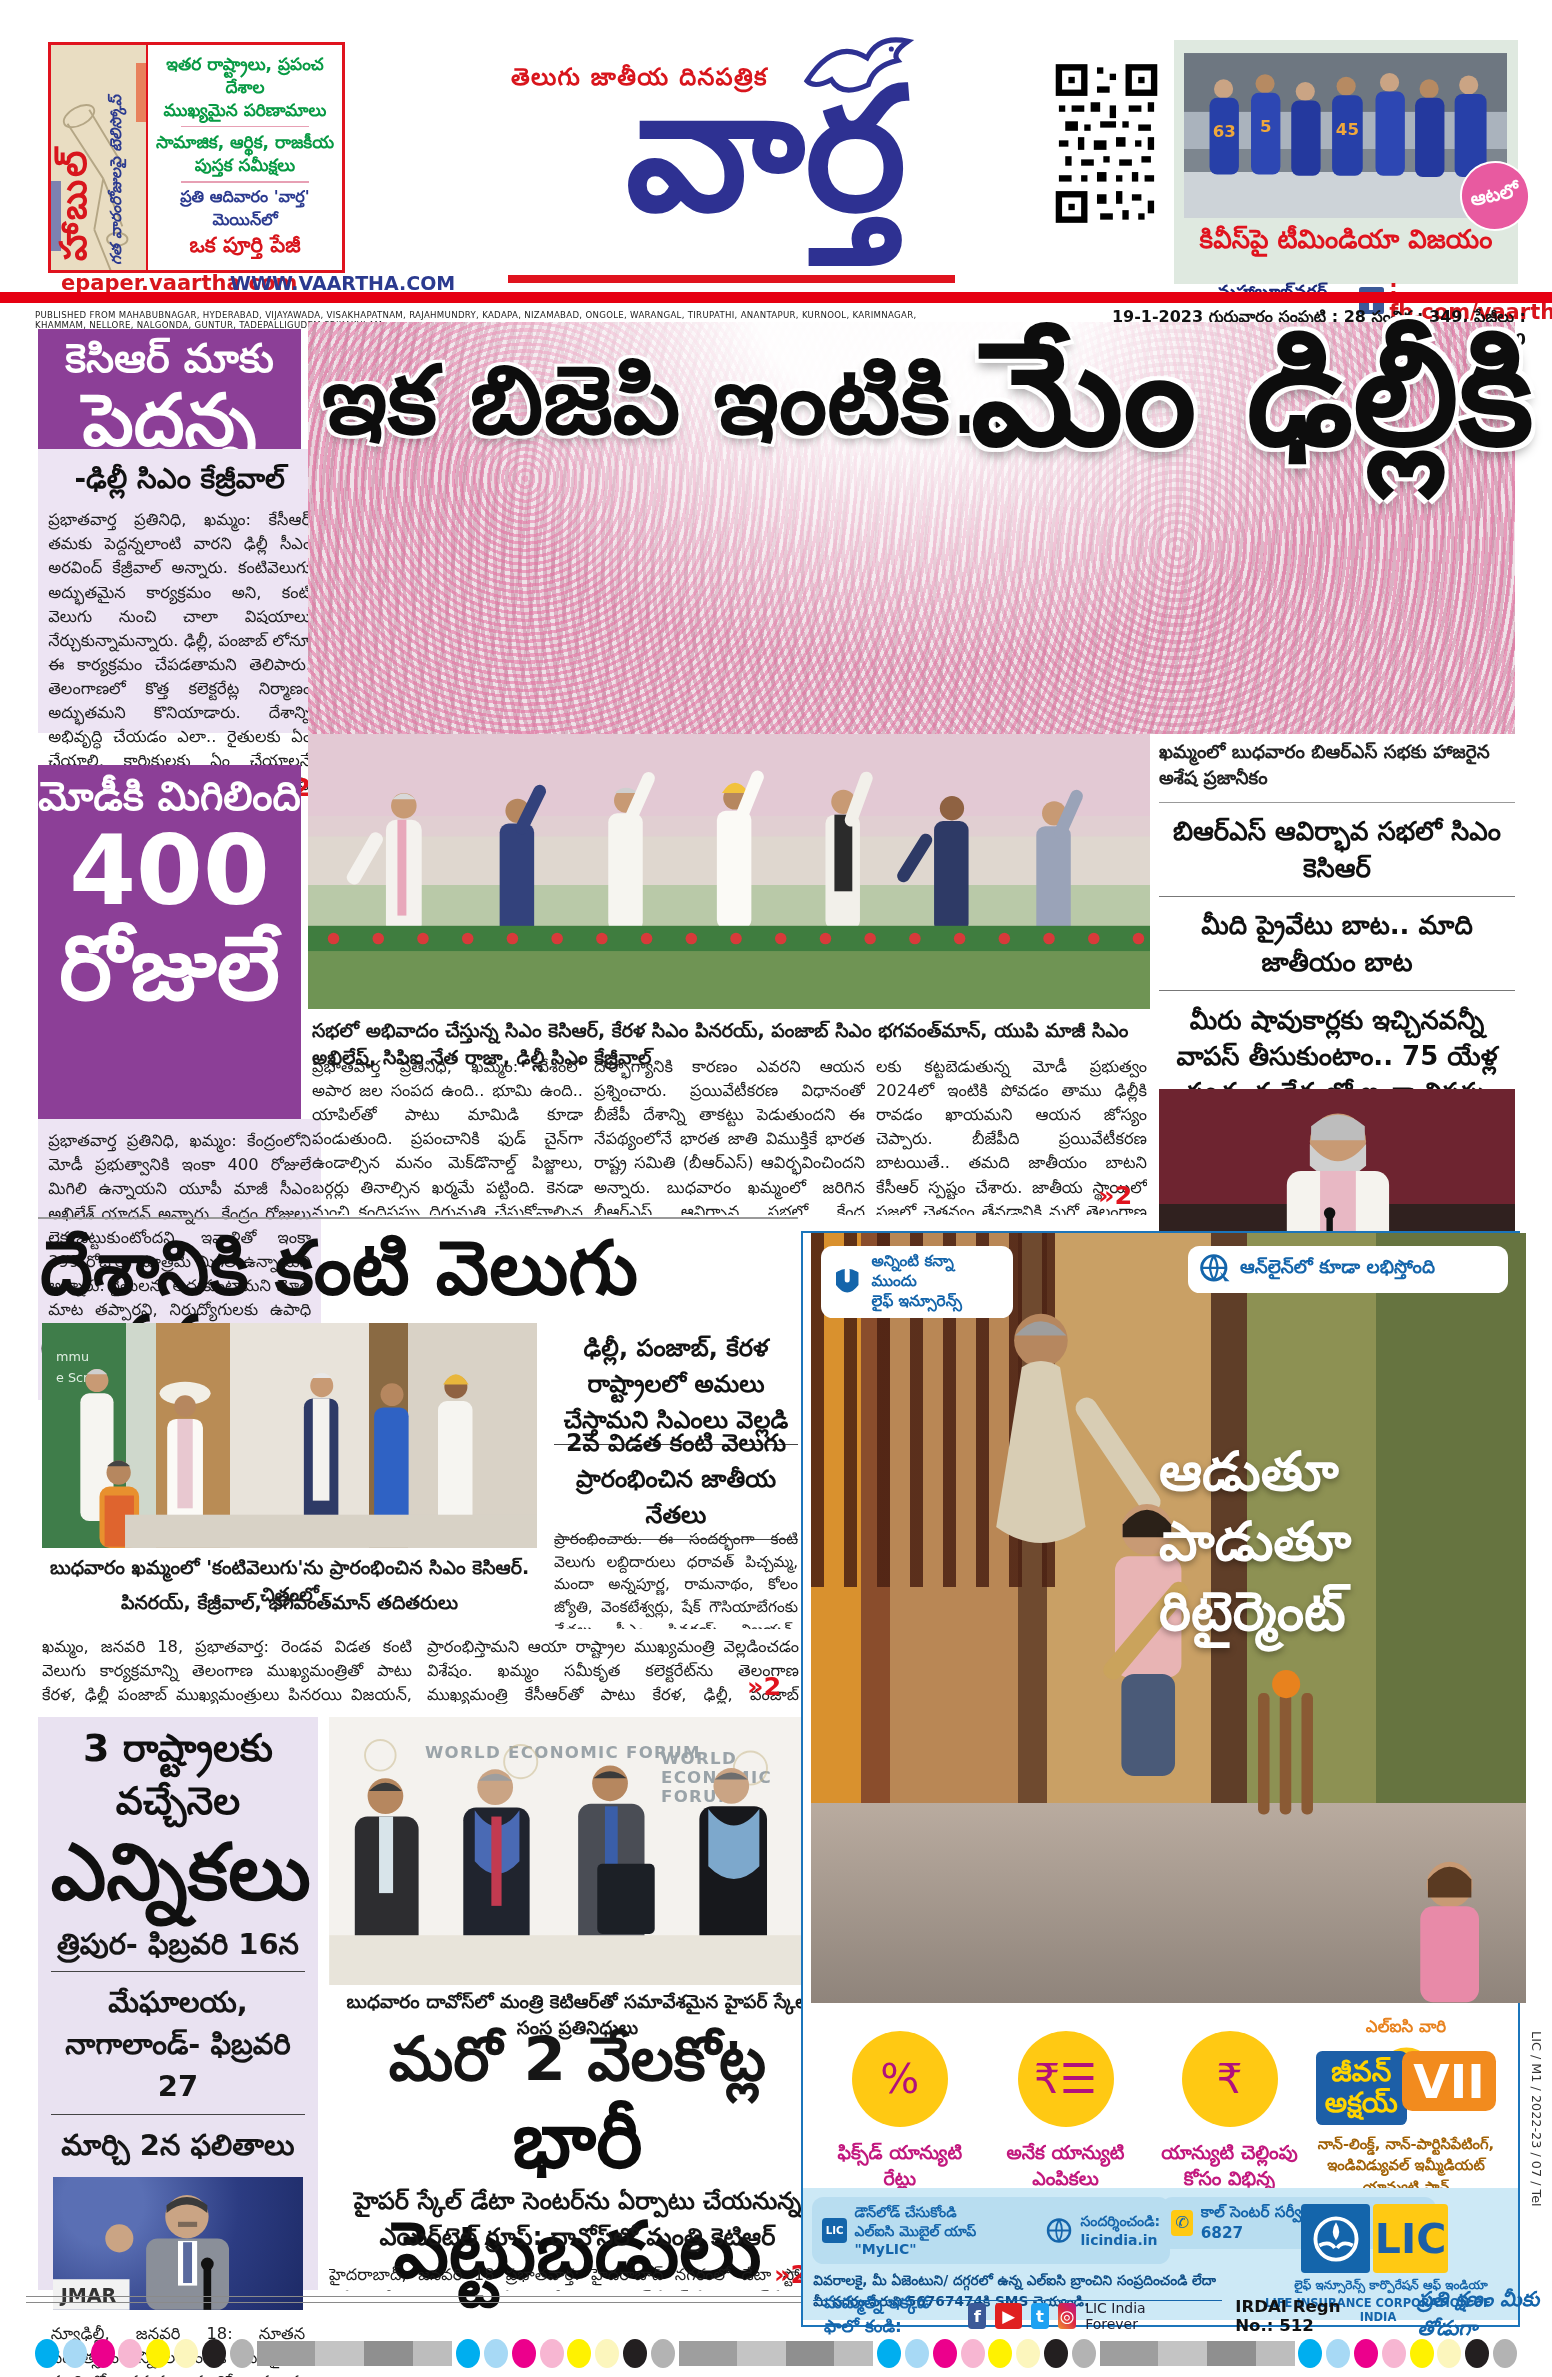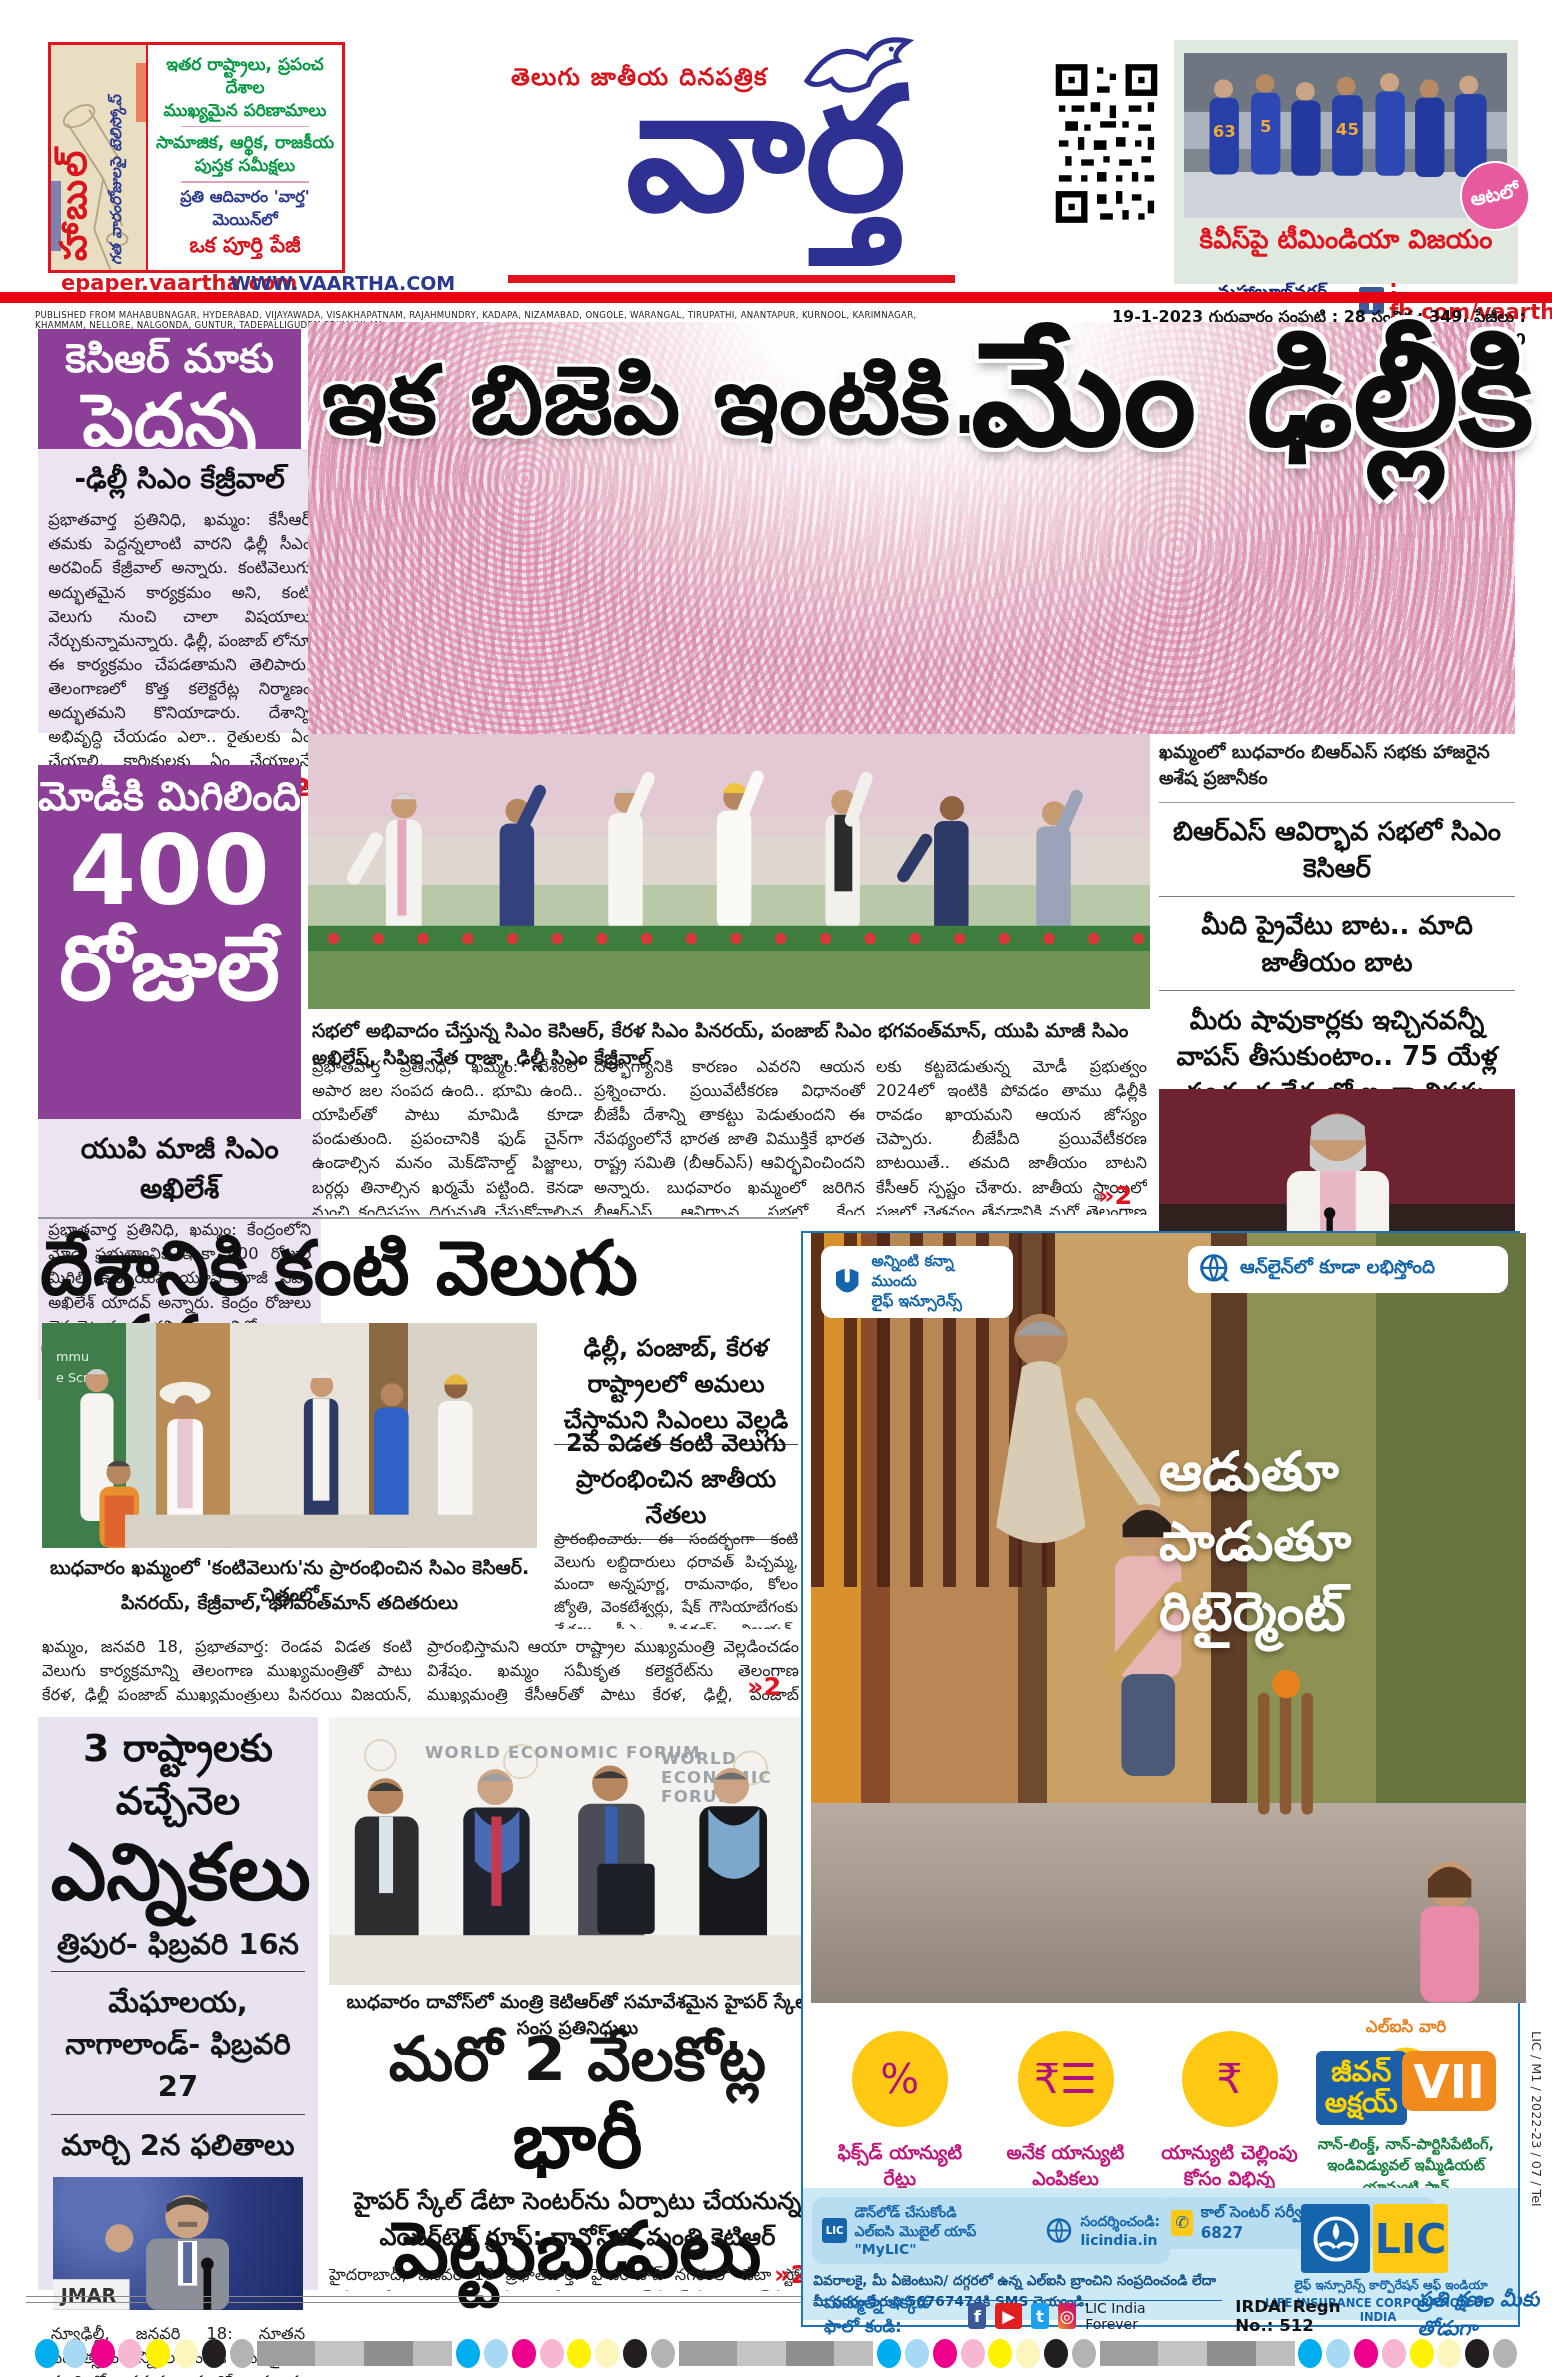--- a/index.html
+++ b/index.html
@@ -93,21 +93,21 @@
   .pill{position:absolute;background:#fff;border-radius:11.5px;display:flex;align-items:center;gap:7.7px;padding:6.4px 10.2px;}
   .lic-blue{color:#1465ab;}
   .adh{position:absolute;color:#fff;font-size:54px;font-weight:800;line-height:1.3;text-shadow:0 2.6px 6.4px rgba(0,0,0,.35);}
   .feat{position:absolute;width:163px;text-align:center;}
   .featcircle{width:96px;height:96px;border-radius:50%;background:#ffc913;margin:0 auto;display:flex;align-items:center;justify-content:center;font-size:41px;color:#b1117c;}
   .featlbl{margin-top:11.5px;font-size:19px;font-weight:900;color:#c2187e;line-height:1.4;}
   .licstrip{position:absolute;left:0;top:955px;width:100%;height:132px;background:#cde9f6;}
   .product{position:absolute;left:504px;top:784px;width:198px;text-align:center;}
   .jeevan{display:inline-block;background:#1d5fa7;color:#ffd400;font-weight:900;font-size:28px;line-height:1.1;padding:6.4px 9px;border-radius:6.4px;}
   .vii{display:inline-block;background:#f28b1e;color:#fff;font-weight:900;font-size:47px;padding:2.6px 11.5px;border-radius:10.2px;margin-left:-5.1px;vertical-align:top;}
-  .pdesc{font-size:14.7px;font-weight:bold;color:#15803d;line-height:1.45;margin-top:7.7px;border-bottom:1.9px solid #1465ab;padding-bottom:6.4px;}
+  .pdesc{font-size:14.7px;font-weight:bold;color:#a16207;line-height:1.45;margin-top:7.7px;border-bottom:1.9px solid #1465ab;padding-bottom:6.4px;}
   .uin{font-size:14px;color:#234;display:flex;justify-content:space-between;margin-top:5.1px;}
   .smalltxt{font-size:13.7px;color:#0e4d86;line-height:1.5;}
   .socialsq{width:25.5px;height:25.5px;border-radius:3.8px;color:#fff;display:inline-flex;align-items:center;justify-content:center;font-weight:900;font-size:16.6px;}
   .liclogo-b{width:69px;height:69px;background:#1465ab;border-radius:3.8px;display:flex;align-items:center;justify-content:center;}
   .liclogo-y{width:75px;height:69px;background:#ffc913;border-radius:3.8px;display:flex;align-items:center;justify-content:center;color:#1d5fa7;font-size:41px;font-weight:900;}
   .sidecode{position:absolute;left:1529px;top:2031px;writing-mode:vertical-rl;font-size:12.8px;color:#333;}
   
   .regrow{left:35px;top:2339px;width:1482px;height:29px;display:flex;align-items:center;gap:3.8px;}
   .dot{width:24px;height:29px;border-radius:50%;}
   .gbar{height:25.5px;flex:1;background:linear-gradient(90deg,#9e9e9e 0 30%,#c4c4c4 30% 55%,#8f8f8f 55% 80%,#bdbdbd 80% 100%);}
@@ -270,21 +270,20 @@
     <div class="bodytxt j" style="margin-top:6.4px;">ప్రభాతవార్త ప్రతినిధి, ఖమ్మం: కేసీఆర్ తమకు పెద్దన్నలాంటి వారని ఢిల్లీ సీఎం అరవింద్ కేజ్రీవాల్ అన్నారు. కంటివెలుగు అద్భుతమైన కార్యక్రమం అని, కంటి వెలుగు నుంచి చాలా విషయాలు నేర్చుకున్నామన్నారు. ఢిల్లీ, పంజాబ్ లోనూ ఈ కార్యక్రమం చేపడతామని తెలిపారు. తెలంగాణలో కొత్త కలెక్టరేట్ల నిర్మాణం అద్భుతమని కొనియాడారు. దేశాన్ని అభివృద్ధి చేయడం ఎలా.. రైతులకు ఏం చేయాలి, కార్మికులకు ఏం చేయాలనే దానిపైనా ఇవాళ ముఖ్యనేతలందరూ కలిసి</div>
     <div style="text-align:right;margin-top:-25.5px;"><span class="more">»<span>2</span></span></div>
   </div>
 
   <div class="abs pbox" style="left:38px;top:765px;width:263px;height:350px;padding-top:6.4px;">
     <div class="sb-t1">మోడీకి మిగిలింది</div>
     <div class="sb-t2" style="font-size:96px;">400</div>
     <div class="sb-t2" style="font-size:89px;">రోజులే</div>
   </div>
   <div class="abs pale" style="left:38px;top:1119px;width:263px;height:273px;padding:3.8px 10.2px;">
-    <div class="sb-sub">యుపి మాజీ సిఎం అఖిలేశ్</div>
     <div class="bodytxt j" style="margin-top:6.4px;">ప్రభాతవార్త ప్రతినిధి, ఖమ్మం: కేంద్రంలోని మోడీ ప్రభుత్వానికి ఇంకా 400 రోజులే మిగిలి ఉన్నాయని యూపీ మాజీ సీఎం అఖిలేశ్ యాదవ్ అన్నారు. కేంద్రం రోజులు లెక్కబెట్టుకుంటోందని, ఇవాళ్టితో ఇంకా 399 రోజులు మాత్రమే మిగిలి ఉన్నాయని అన్నారు. రైతులను ఆదుకుంటామని మోడీ మాట తప్పారని, నిరుద్యోగులకు ఉపాధి కల్పిస్తామని మోసం చేశారని అన్నారు. దర్యాప్తు సంస్థలను చూపి ప్రతి పక్షాలను బీజేపీ భయపెట్టే</div>
     <div style="text-align:right;margin-top:-25.5px;"><span class="more">»<span>2</span></span></div>
   </div>
 
   <div class="abs crowd" style="left:308px;top:322px;width:1207px;height:412px;"></div>
   <div class="abs stage" style="left:308px;top:734px;width:842px;height:275px;">
     <svg width="842" height="275" viewBox="0 0 1318 430">
       <rect width="1318" height="160" fill="#e3c9d4" opacity=".6"></rect>
       <g>
         <g transform="translate(120,90)">

